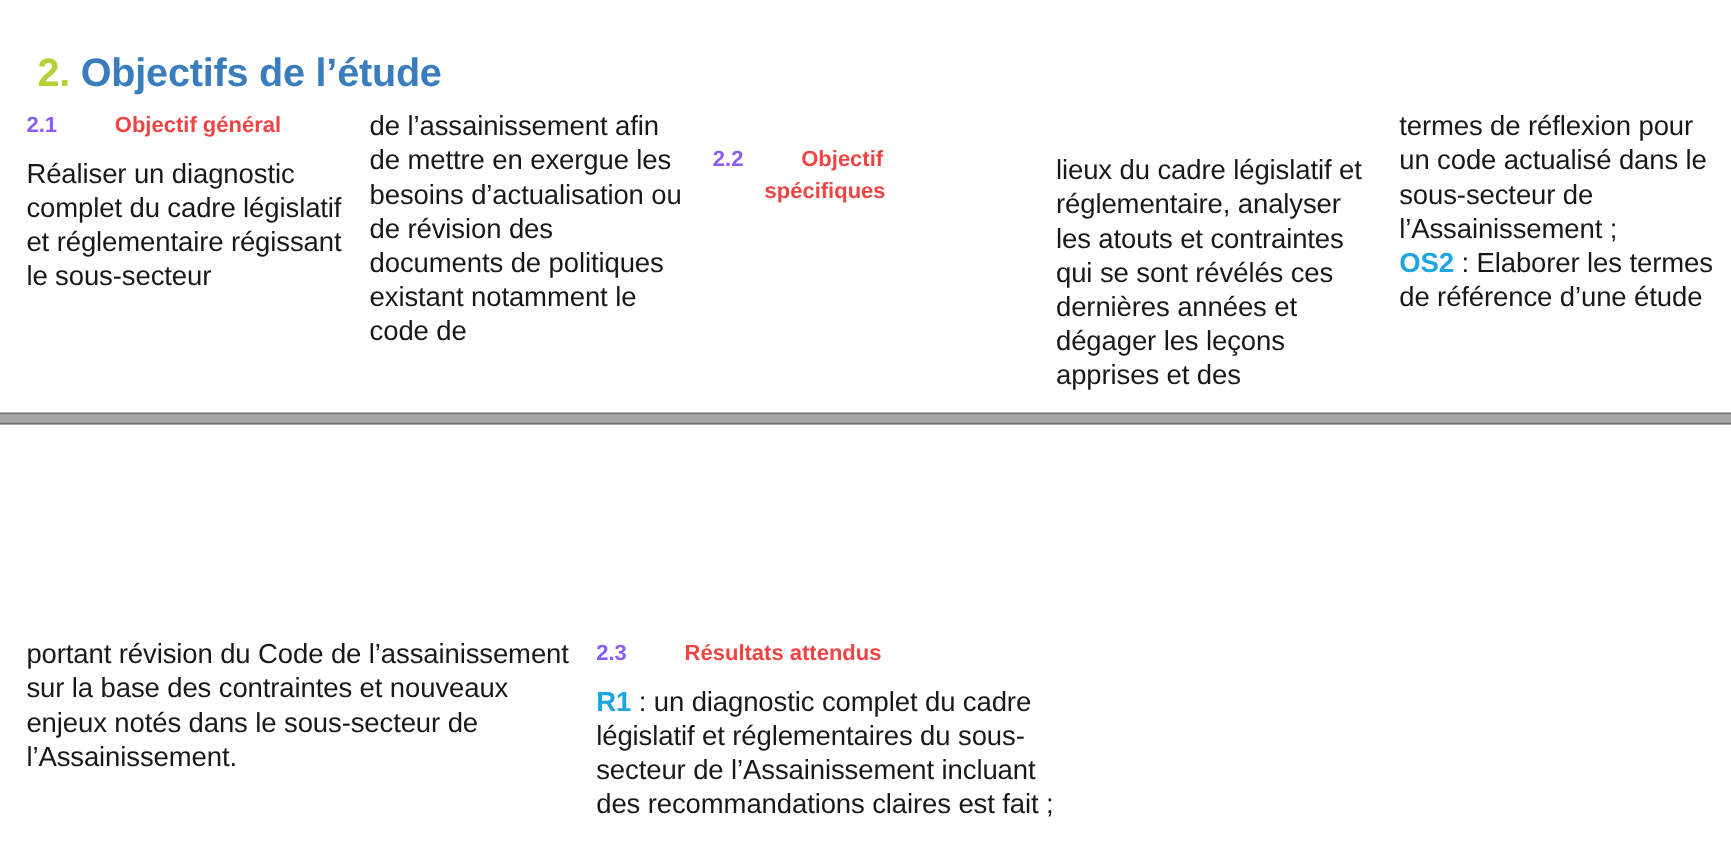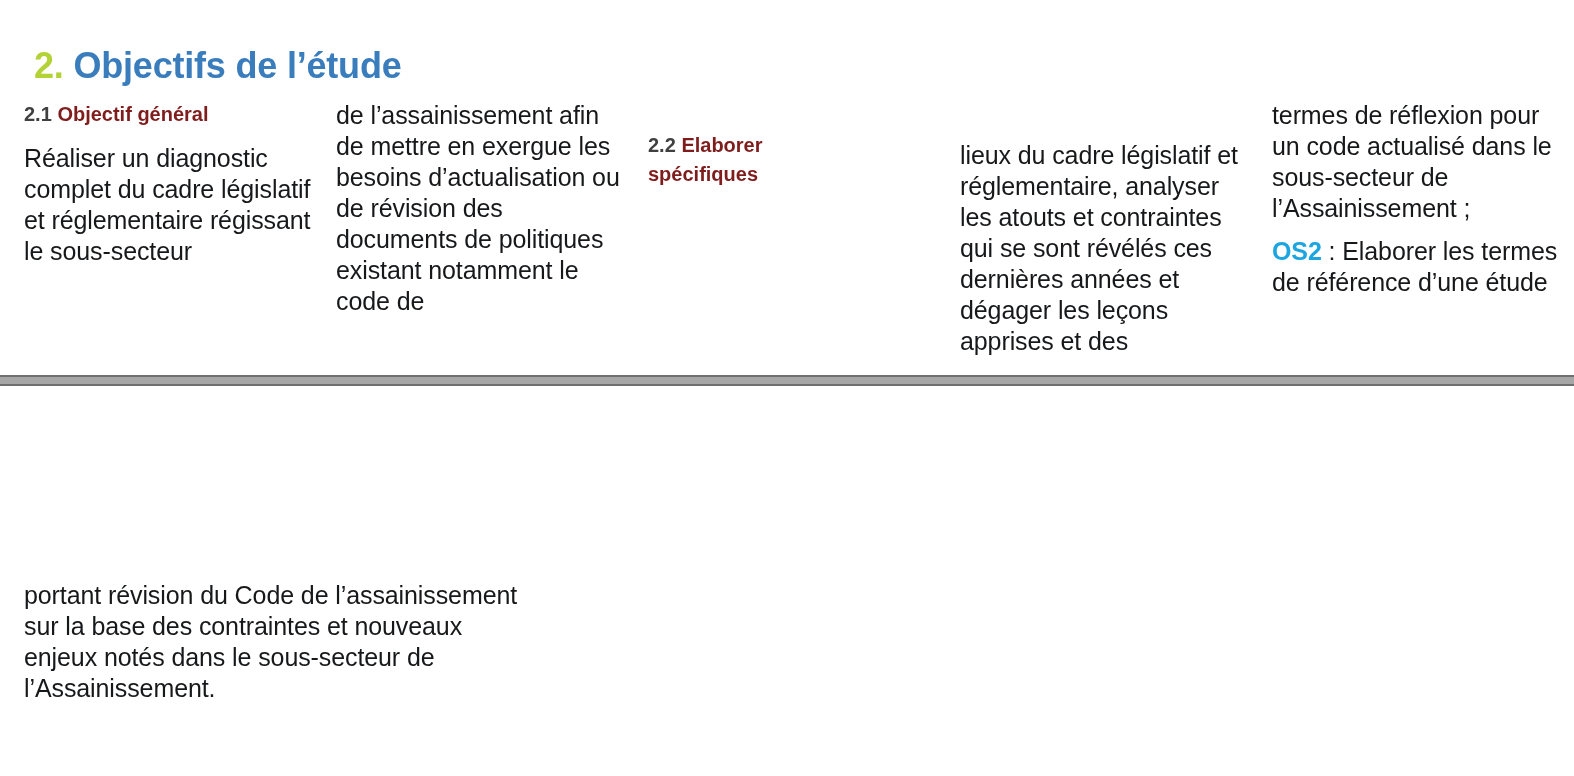--- a/index.html
+++ b/index.html
@@ -53,31 +53,31 @@
   .bcol-1 { left: 24px;   width: 500px; }
   .bcol-2 { left: 542px;  width: 440px; }
   .bcol-3 { left: 1058px; width: 460px; }
 
   .subhead {
     font-size: 20px;
     font-weight: bold;
     line-height: 1.45;
     margin: 0 0 14px 0;
   }
-  .subhead .snum { color: #404040; }
-  .subhead .stxt { color: #7f1d1d; }
+  .subhead .snum { color: #8b5cf6; }
+  .subhead .stxt { color: #ef4444; margin-left: 47px; }
 
   .para {
     font-size: 25px;
     line-height: 31px;
     margin: 0;
     color: #17181a;
     letter-spacing: -0.1px;
   }
-  .para + .para { margin-top: 12px; }
+  .para + .para { margin-top: 0; }
   .tag { color: #1ca5e0; font-weight: bold; }
 
   .spacer-line { display: block; height: 31px; }
 
   
   .divider {
     position: absolute;
     left: 0;
     top: 375px;
     width: 1574px;
@@ -124,21 +124,21 @@
   </div>
 
   <div class="col col-2">
     <p class="para">de l’assainissement afin de mettre en exergue les besoins d’actualisation ou de révision des documents de politiques existant notamment le code de</p>
   </div>
 
   <div class="col col-3">
     <span class="spacer-line"></span>
     <h2 class="subhead">
       <span class="snum">2.2</span>
-      <span class="stxt">Elaborer</span><br>
+      <span class="stxt">Objectif</span><br>
       <span class="stxt">spécifiques</span>
     </h2>
   </div>
 
   <div class="col col-4">
     <p class="para">lieux du cadre législatif et réglementaire, analyser les atouts et contraintes qui se sont révélés ces dernières années et dégager les leçons apprises et des</p>
   </div>
 
   <div class="col col-5">
     <p class="para">termes de réflexion pour un code actualisé dans le sous-secteur de l’Assainissement ;</p>
@@ -153,16 +153,21 @@
   <div class="rule-bottom"></div>
 </div>
 
 <div class="bottom-block">
 
   <div class="bot-col bcol-1">
     <p class="para">portant révision du Code de l’assainissement sur la base des contraintes et nouveaux enjeux notés dans le sous-secteur de l’Assainissement.</p>
   </div>
 
   <div class="bot-col bcol-2">
+    <h2 class="subhead">
+      <span class="snum">2.3</span>
+      <span class="stxt">Résultats attendus</span>
+    </h2>
+    <p class="para"><span class="tag">R1</span><span> : un diagnostic complet du cadre législatif et réglementaires du sous-secteur de l’Assainissement incluant des recommandations claires est fait ;</span></p>
   </div>
 
 
 </div>
 
 </body></html>

